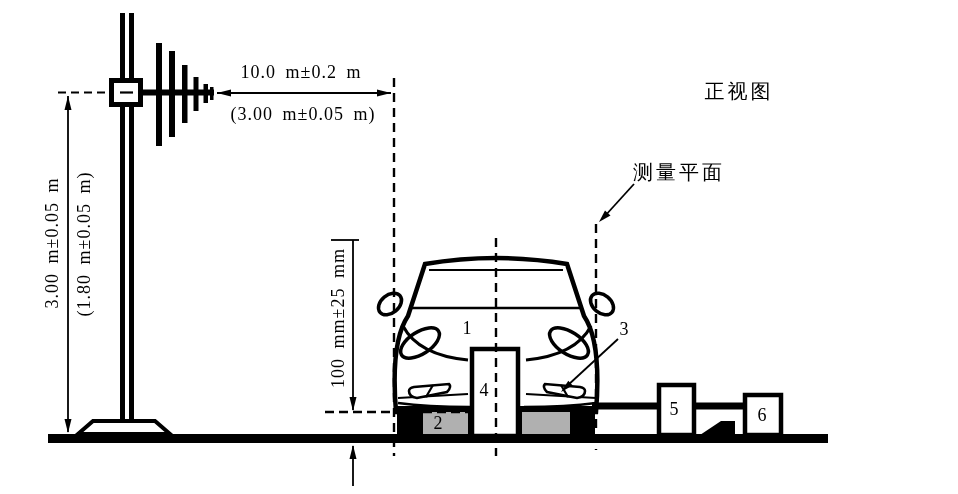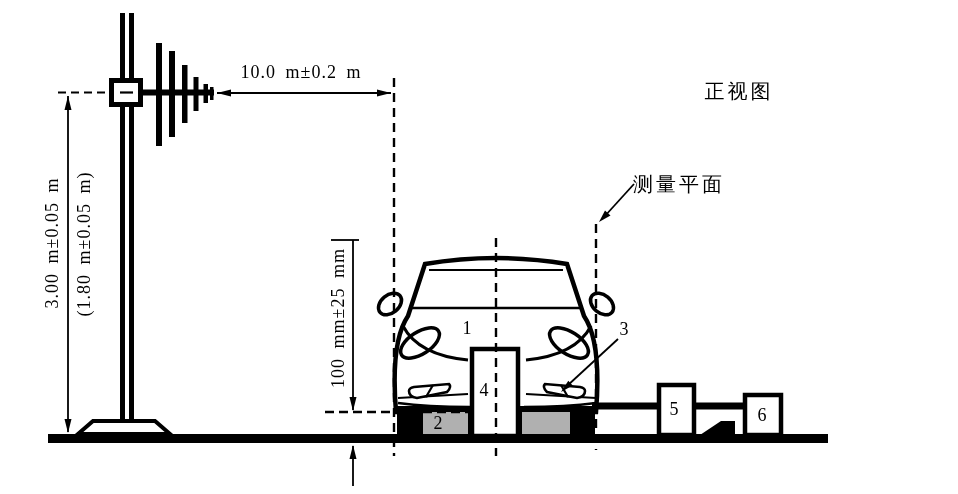--- a/index.html
+++ b/index.html
@@ -105,26 +105,27 @@
         <polygon points="599,222 605,210.5 610.5,215.5" stroke="none"></polygon>
       </g>
       <g>
         <line x1="618" y1="339" x2="567" y2="386" stroke-width="1.8"></line>
         <polygon points="561,392 568.3,380.7 572.7,385.5" stroke="none"></polygon>
       </g>
     </g>
   </svg>
 
   <div class="lbl" style="left:301px;top:72px;">10.0 m±0.2 m</div>
+  <div class="lbl" style="left:303px;top:114px;">(3.00 m±0.05 m)</div>
   <div class="lbl rot" style="left:52px;top:243px;">3.00 m±0.05 m</div>
   <div class="lbl rot" style="left:84px;top:244px;">(1.80 m±0.05 m)</div>
   <div class="lbl rot" style="left:338px;top:318px;">100 mm±25 mm</div>
 
   <div class="lbl cn" style="left:739px;top:91px;">正视图</div>
-  <div class="lbl cn" style="left:679px;top:184px;text-align:right;">测量平面</div>
+  <div class="lbl cn" style="left:679px;top:172px;text-align:right;">测量平面</div>
 
   <div class="lbl num" style="left:467px;top:328px;">1</div>
   <div class="lbl num" style="left:438px;top:423px;">2</div>
   <div class="lbl num" style="left:624px;top:329px;">3</div>
   <div class="lbl num" style="left:484px;top:390px;">4</div>
   <div class="lbl num" style="left:674px;top:409px;">5</div>
   <div class="lbl num" style="left:762px;top:415px;">6</div>
 
 </div>
 

